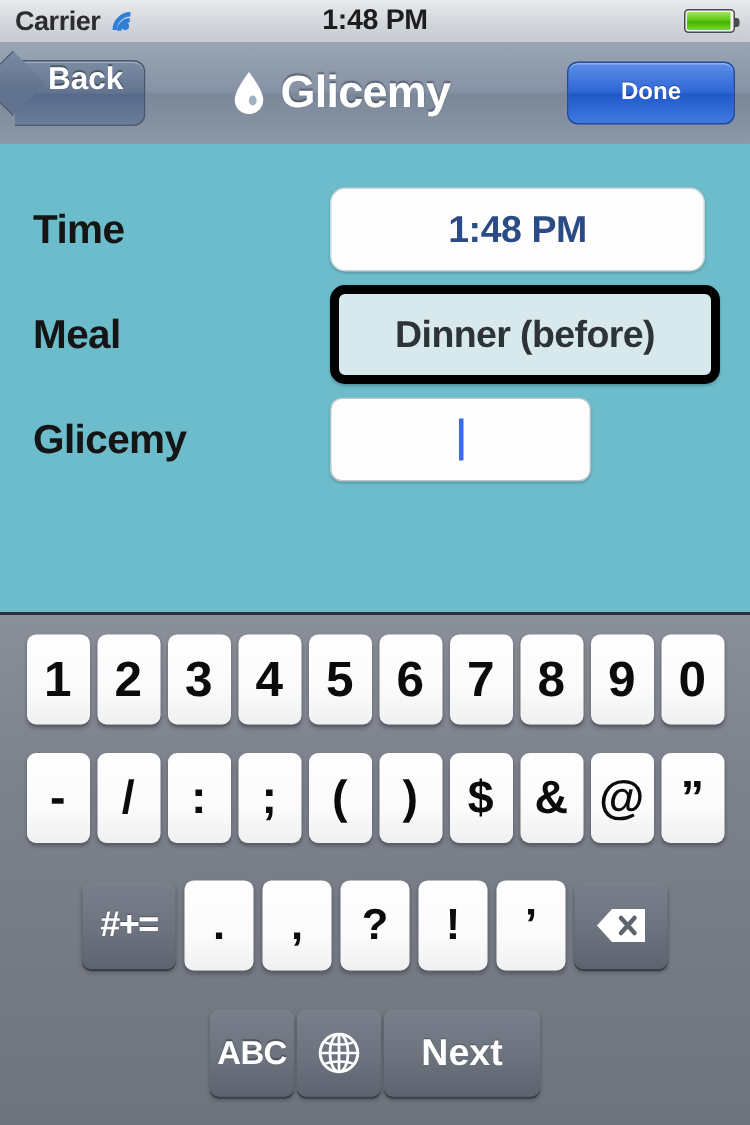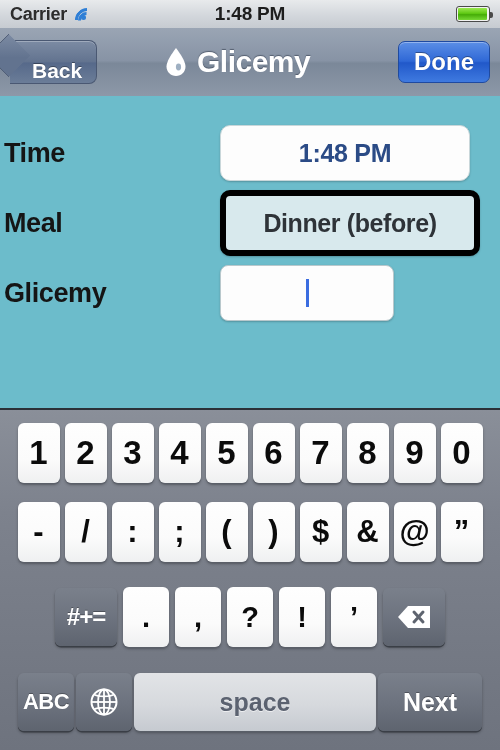--- a/index.html
+++ b/index.html
@@ -37,21 +37,21 @@
 
   
   .navbar{
     position:absolute;top:28px;left:0;width:500px;height:68px;
     background:linear-gradient(to bottom,#9aa5b4 0%,#8793a5 48%,#7b8899 52%,#8d98a8 100%);
     border-bottom:1px solid #5d6774;
     display:flex;align-items:center;
   }
   .btn-back{
     position:relative;margin-left:10px;height:42px;
-    display:flex;align-items:flex-end;
+    display:flex;align-items:flex-start;
     padding:0 14px 0 22px;
     background:linear-gradient(to bottom,#7c8ba3 0%,#62738f 50%,#56698a 52%,#6b7d98 100%);
     color:#fff;font-size:21px;font-weight:bold;
     border:1px solid #4a5872;border-left:none;
     border-radius:0 8px 8px 0;
     box-shadow:inset 0 1px 0 rgba(255,255,255,.28);
     text-shadow:0 -1px 0 rgba(0,0,0,.35);
     cursor:pointer;
   }
   .btn-back::before{
@@ -71,40 +71,40 @@
   .drop svg{display:block;}
   .nav-title-text{
     font-size:30px;font-weight:bold;color:#fff;letter-spacing:-0.5px;
     text-shadow:0 -1px 1px rgba(40,50,65,.55);
   }
   .btn-done{
     margin-right:10px;height:40px;min-width:78px;
     display:flex;align-items:center;justify-content:center;
     background:linear-gradient(to bottom,#5b8ee6 0%,#2f68d6 48%,#2158c9 52%,#3f7ae0 100%);
     border:1px solid #1f4aa0;border-radius:7px;
-    color:#fff;font-size:24px;font-weight:bold;
+    color:#fff;font-size:16px;font-weight:bold;
     text-shadow:0 -1px 0 rgba(0,0,0,.35);
     box-shadow:inset 0 1px 0 rgba(255,255,255,.35);
-    padding:0 6px;cursor:pointer;
+    padding:0 16px;cursor:pointer;
   }
 
   
   .form{
     position:absolute;top:96px;left:0;width:500px;height:312px;
     background:#6CBCCB;
   }
   .row{
     position:absolute;left:0;width:500px;height:70px;
     display:flex;align-items:center;
   }
   .row.r1{top:22px;}
   .row.r2{top:92px;}
   .row.r3{top:162px;}
   .row-label{
-    width:220px;padding-left:4px;box-sizing:border-box;
+    width:220px;padding-left:22px;box-sizing:border-box;
     font-size:27px;font-weight:bold;color:#151515;letter-spacing:-0.4px;
   }
   .field{
     height:54px;border-radius:10px;
     display:flex;align-items:center;justify-content:center;
     box-shadow:0 1px 2px rgba(0,0,0,.22);
   }
   .field-time{width:248px;background:#fdfdfd;border:1px solid #c9d7da;}
   .field-time .val{font-size:25px;font-weight:bold;color:#2b4b86;letter-spacing:-0.3px;}
   .field-meal{width:248px;background:#d8e9ed;border:6px solid #000000;}
@@ -278,18 +278,17 @@
       <div class="key dark globe">
         <svg class="globe-ico" viewBox="0 0 30 30">
           <circle cx="15" cy="15" r="12.5" fill="none" stroke="#ffffff" stroke-width="2"></circle>
           <ellipse cx="15" cy="15" rx="6" ry="12.5" fill="none" stroke="#ffffff" stroke-width="1.8"></ellipse>
           <line x1="2.5" y1="15" x2="27.5" y2="15" stroke="#ffffff" stroke-width="1.8"></line>
           <path d="M5 7.5 C9 10 21 10 25 7.5" fill="none" stroke="#ffffff" stroke-width="1.6"></path>
           <path d="M5 22.5 C9 20 21 20 25 22.5" fill="none" stroke="#ffffff" stroke-width="1.6"></path>
           <line x1="15" y1="2.5" x2="15" y2="27.5" stroke="#ffffff" stroke-width="1.8"></line>
         </svg>
       </div>
-      <div class="key space">space</div>
       <div class="key dark next">Next</div>
     </div>
 
   </div>
 </div>
 
 </body></html>

